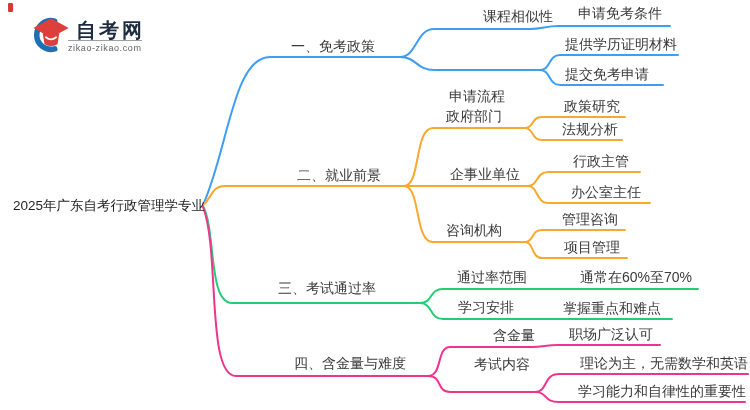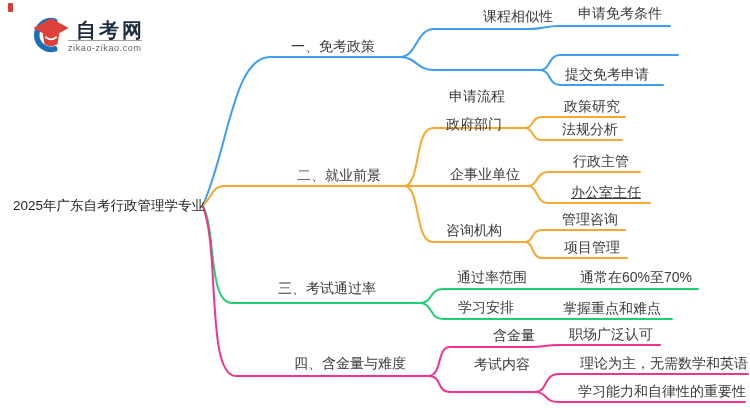--- a/index.html
+++ b/index.html
@@ -84,29 +84,30 @@
       <path d="M535,392 C548,392 543,402 559,402 L745,402"></path>
     </g>
   </svg>
 
   <div class="root-label" style="left:13px;top:197px;">2025年广东自考行政管理学专业</div>
 
   <div class="node" style="left:333px;top:38px;">一、免考政策</div>
   <div class="node" style="left:482px;top:8px;margin-left:36px;">课程相似性</div>
   <div class="node" style="left:620px;top:5px;">申请免考条件</div>
   <div class="node" style="left:477px;top:48px;margin-top:40px;">申请流程</div>
+  <div class="node" style="left:621px;top:36px;">提供学历证明材料</div>
   <div class="node" style="left:607px;top:66px;">提交免考申请</div>
 
   <div class="node" style="left:339px;top:167px;">二、就业前景</div>
-  <div class="node" style="left:474px;top:108px;margin-top:8px;">政府部门</div>
+  <div class="node" style="left:474px;top:108px;">政府部门</div>
   <div class="node" style="left:592px;top:98px;">政策研究</div>
   <div class="node" style="left:590px;top:121px;">法规分析</div>
   <div class="node" style="left:485px;top:166px;">企事业单位</div>
   <div class="node" style="left:601px;top:153px;">行政主管</div>
-  <div class="node" style="left:606px;top:184px;text-decoration:underline;">办公室主任</div>
+  <div class="node" style="left:606px;top:184px;">办公室主任</div>
   <div class="node" style="left:474px;top:222px;">咨询机构</div>
   <div class="node" style="left:590px;top:211px;">管理咨询</div>
   <div class="node" style="left:592px;top:239px;">项目管理</div>
 
   <div class="node" style="left:327px;top:280px;">三、考试通过率</div>
   <div class="node" style="left:492px;top:269px;">通过率范围</div>
   <div class="node" style="left:636px;top:269px;">通常在60%至70%</div>
   <div class="node" style="left:486px;top:299px;">学习安排</div>
   <div class="node" style="left:612px;top:300px;">掌握重点和难点</div>
 

